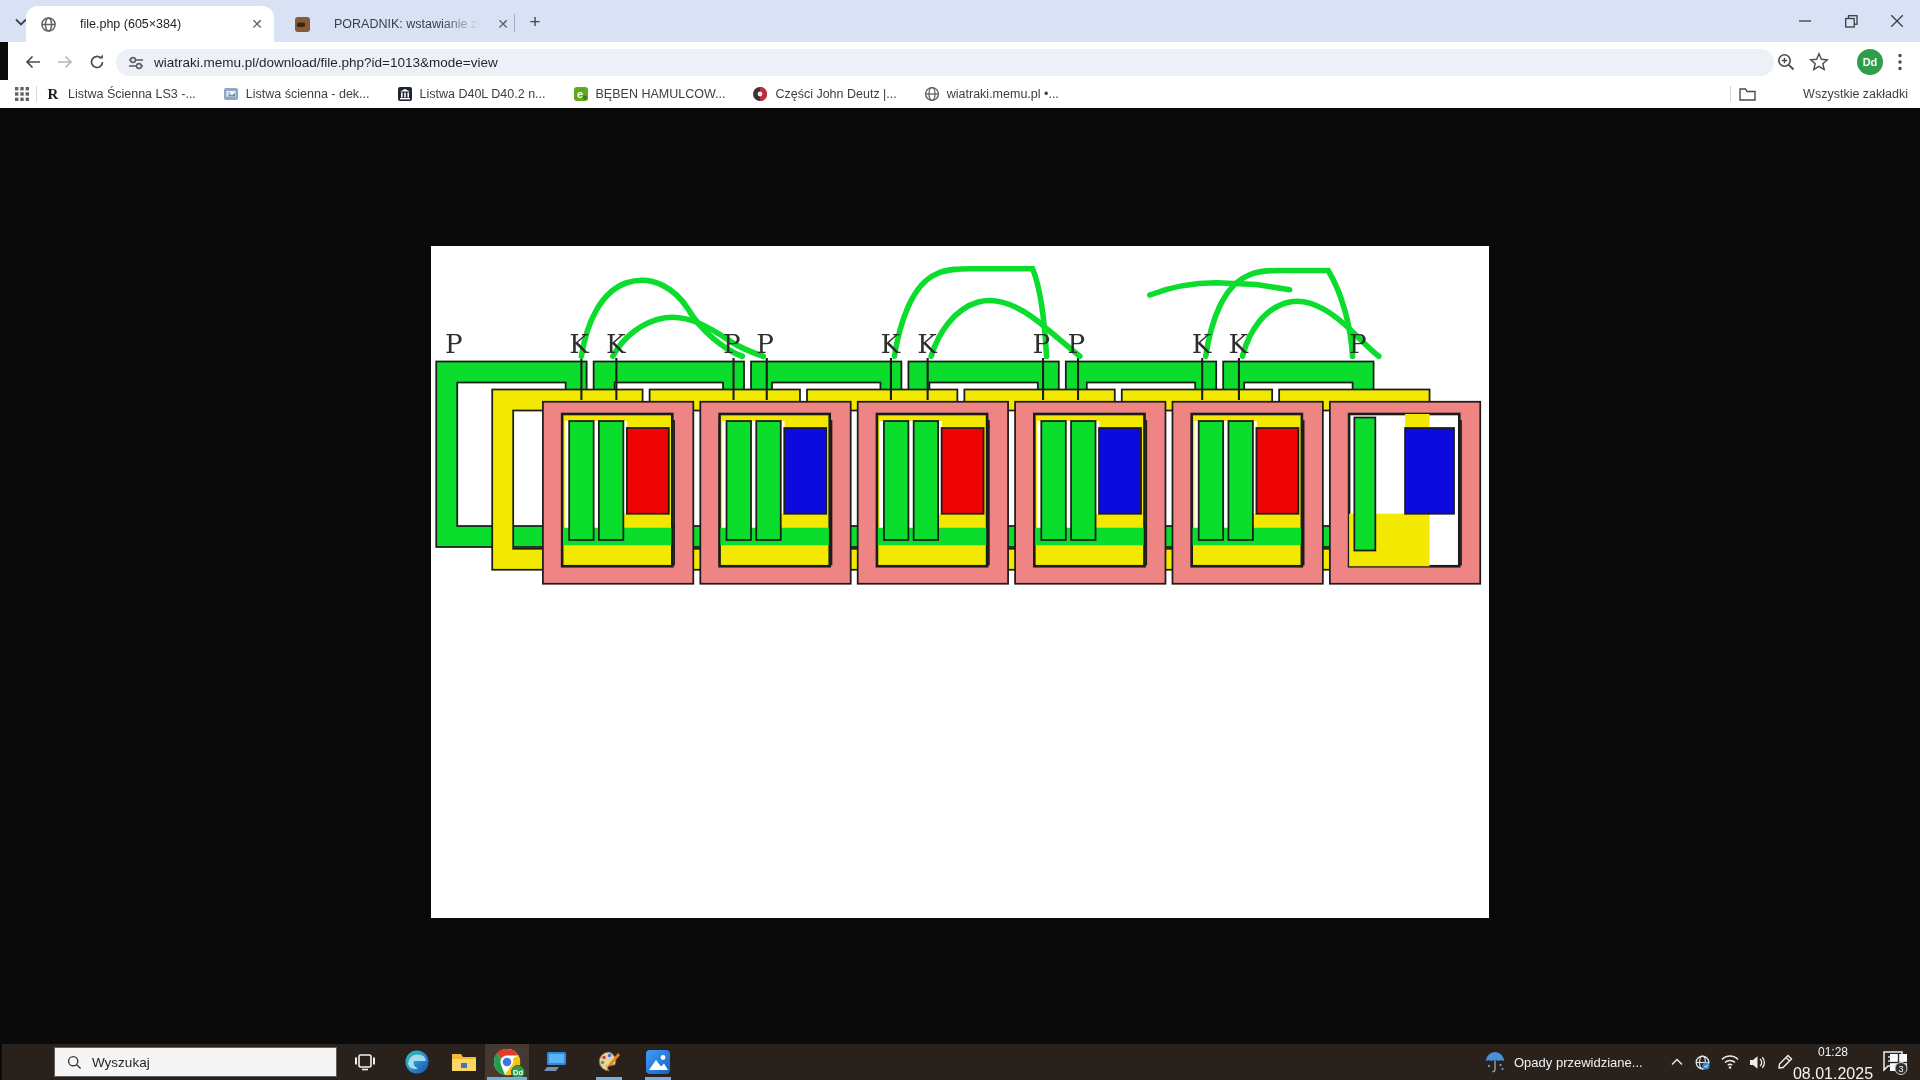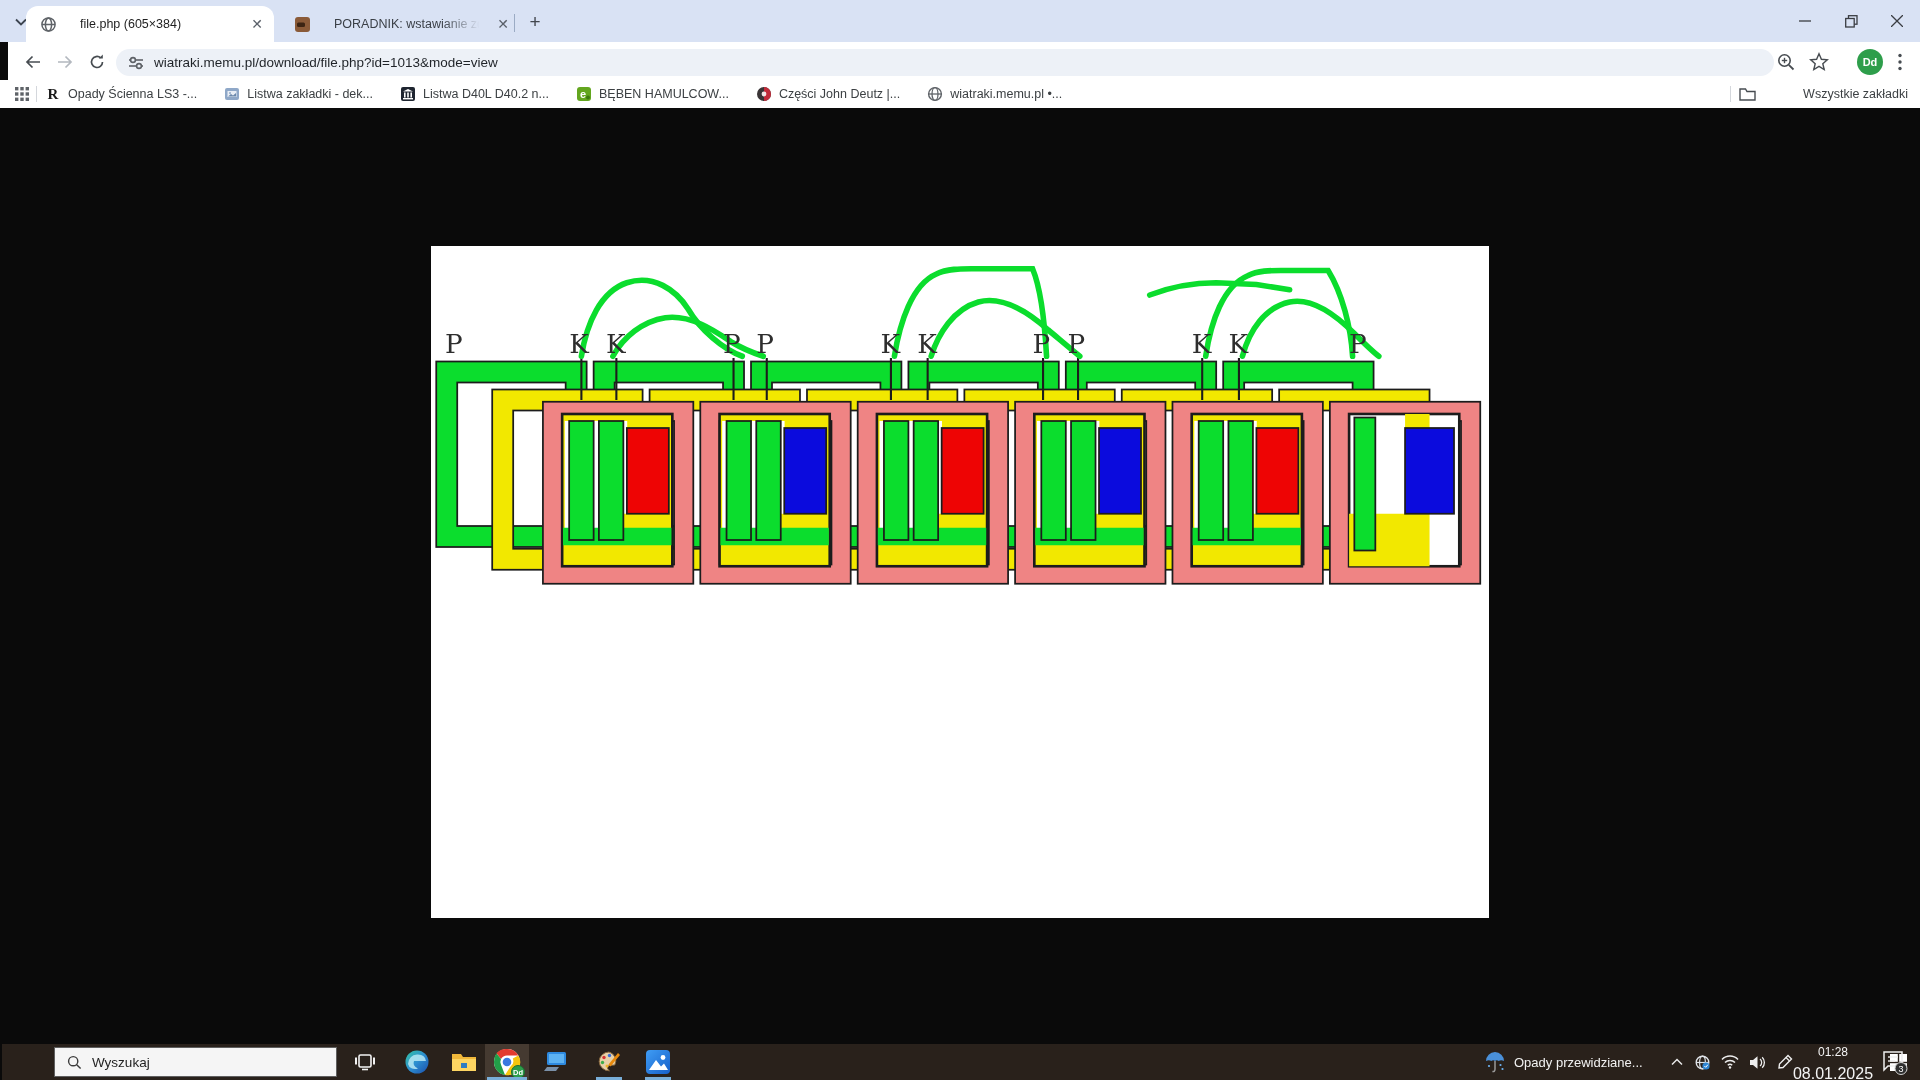--- a/index.html
+++ b/index.html
@@ -189,32 +189,32 @@
             <rect x="11.6" y="11.6" width="3.4" height="3.4"></rect>
           </g>
       </svg>
     </span>
     <span class="bm-divider"></span>
     <div id="bm-items" style="display:flex; align-items:center;">
         <div class="bm">
           <span class="bm-ic">
             <span style="font-family:'Liberation Serif',serif;font-weight:bold;font-size:15px;color:#1a1a1a;">R</span>
           </span>
-          <span class="bm-label">Opady Ścienna LS3 -...</span>
+          <span class="bm-label">Listwa Ścienna LS3 -...</span>
         </div>
         <div class="bm">
           <span class="bm-ic">
             <svg width="16" height="16" viewBox="0 0 16 16">
               <rect x="1" y="2" width="14" height="12" rx="2" fill="#8fa8c8"></rect>
               <rect x="3.5" y="5" width="9" height="6" fill="#e9eef5"></rect>
               <circle cx="6" cy="7" r="1" fill="#8fa8c8"></circle>
               <path d="M4,10.5 l3,-2.5 l2,1.5 l3,-2.5 l0,3.5 Z" fill="#6b88ab"></path>
             </svg>
           </span>
-          <span class="bm-label">Listwa zakładki - dek...</span>
+          <span class="bm-label">Listwa ścienna - dek...</span>
         </div>
         <div class="bm">
           <span class="bm-ic">
             <svg width="16" height="16" viewBox="0 0 16 16">
               <rect x="1" y="1" width="14" height="14" rx="2" fill="#1e2530"></rect>
               <path d="M8,3 L13,5.5 L3,5.5 Z" fill="#ffffff"></path>
               <rect x="4" y="6.5" width="1.6" height="5" fill="#fff"></rect>
               <rect x="7.2" y="6.5" width="1.6" height="5" fill="#fff"></rect>
               <rect x="10.4" y="6.5" width="1.6" height="5" fill="#fff"></rect>
               <rect x="3" y="12" width="10" height="1.4" fill="#fff"></rect>

